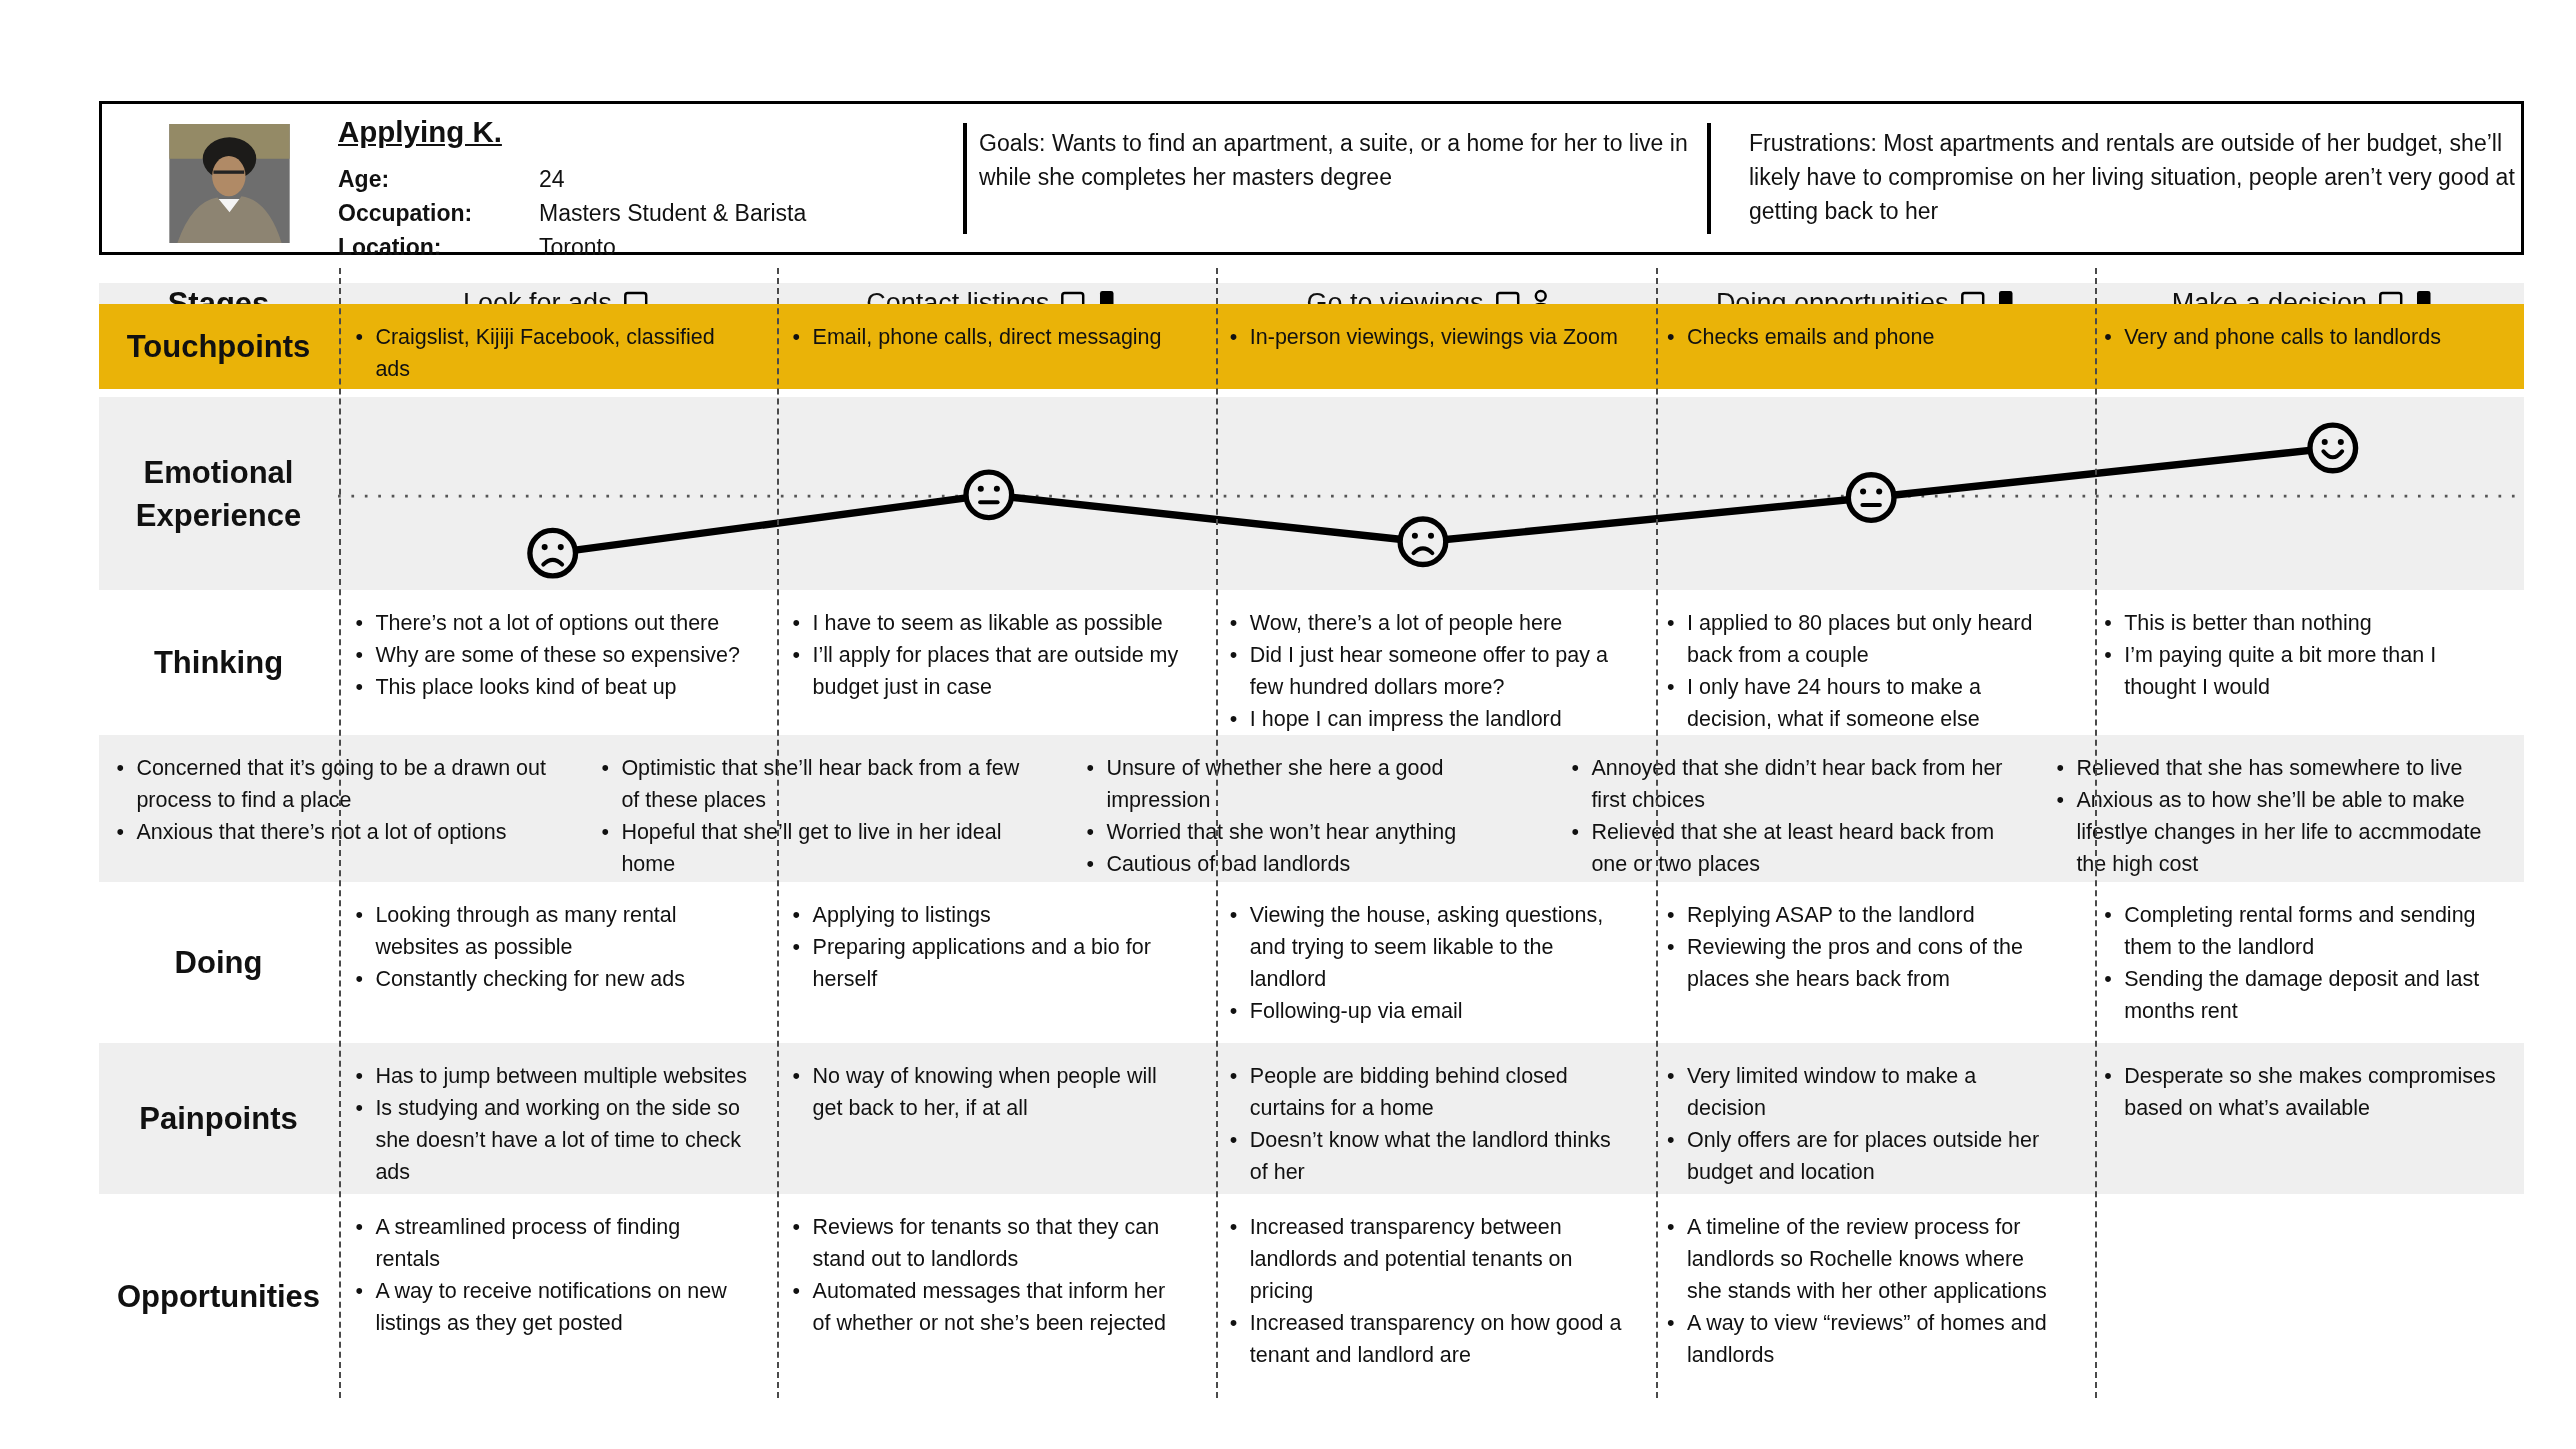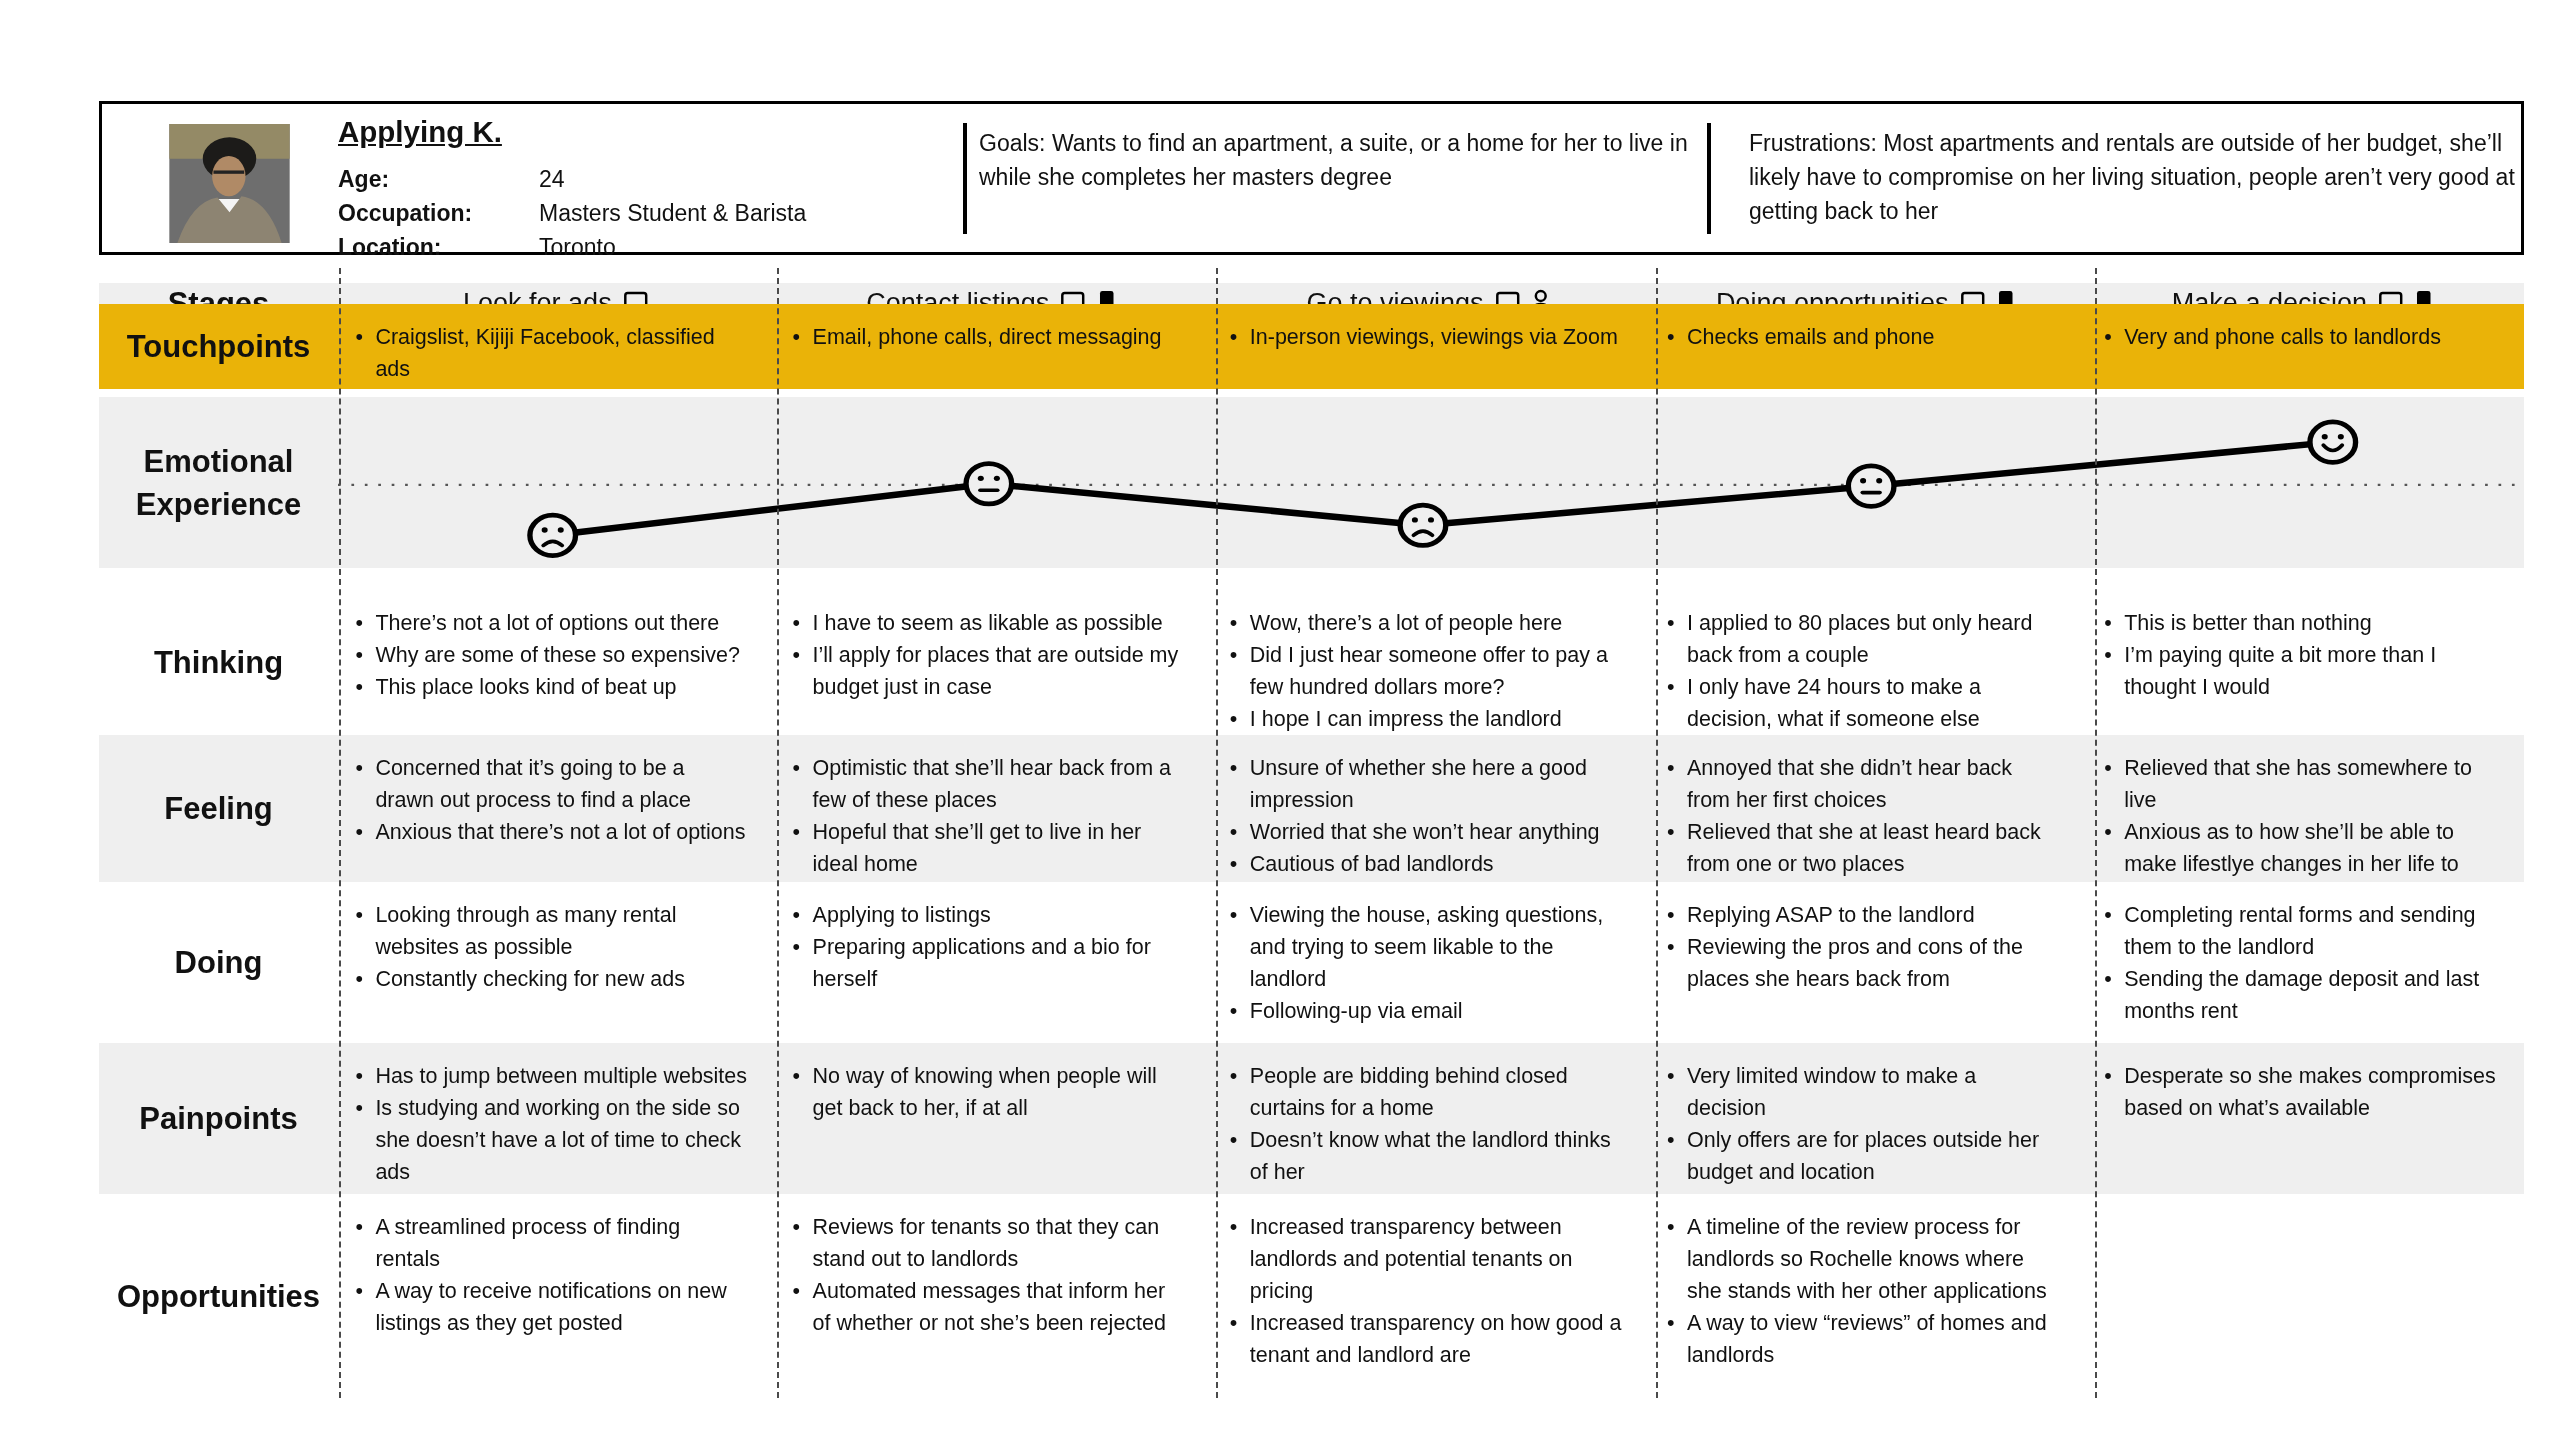--- a/index.html
+++ b/index.html
@@ -190,21 +190,21 @@
         </div>
         <div class="cell">
           <ul>
             <li>
               <span class="b">•</span>
               <span>Very and phone calls to landlords</span>
             </li>
           </ul>
         </div>
       </div>
-      <div class="band" style="top: 397px; height: 171px; background: rgb(239, 239, 239);">
+      <div class="band" style="top: 397px; height: 193px; background: rgb(239, 239, 239);">
         <div class="rowlabel">
           <div>Emotional</div>
           <div>Experience</div>
         </div>
         <div class="emo-wrap">
           <svg class="emo-svg" viewBox="0 0 3258 288" preserveAspectRatio="none">
             <line x1="0" y1="148" x2="3258" y2="148" stroke="#555" stroke-width="4" stroke-dasharray="4 16"></line>
             <polyline points="320,233 970,146 1617,216 2285,150 2973,76" fill="none" stroke="#000" stroke-width="11" stroke-linecap="round" stroke-linejoin="round"></polyline>
             <g transform="translate(320,233)">
               <circle r="34" fill="#efefef" stroke="#000" stroke-width="8"></circle>
@@ -304,21 +304,20 @@
               <span>This is better than nothing</span>
             </li>
             <li>
               <span class="b">•</span>
               <span>I’m paying quite a bit more than I thought I would</span>
             </li>
           </ul>
         </div>
       </div>
       <div class="band" style="top: 735px; height: 147px; background: rgb(239, 239, 239);">
-        <div class="rowlabel">Feeling</div>
         <div class="cell">
           <ul>
             <li>
               <span class="b">•</span>
               <span>Concerned that it’s going to be a drawn out process to find a place</span>
             </li>
             <li>
               <span class="b">•</span>
               <span>Anxious that there’s not a lot of options</span>
             </li>

